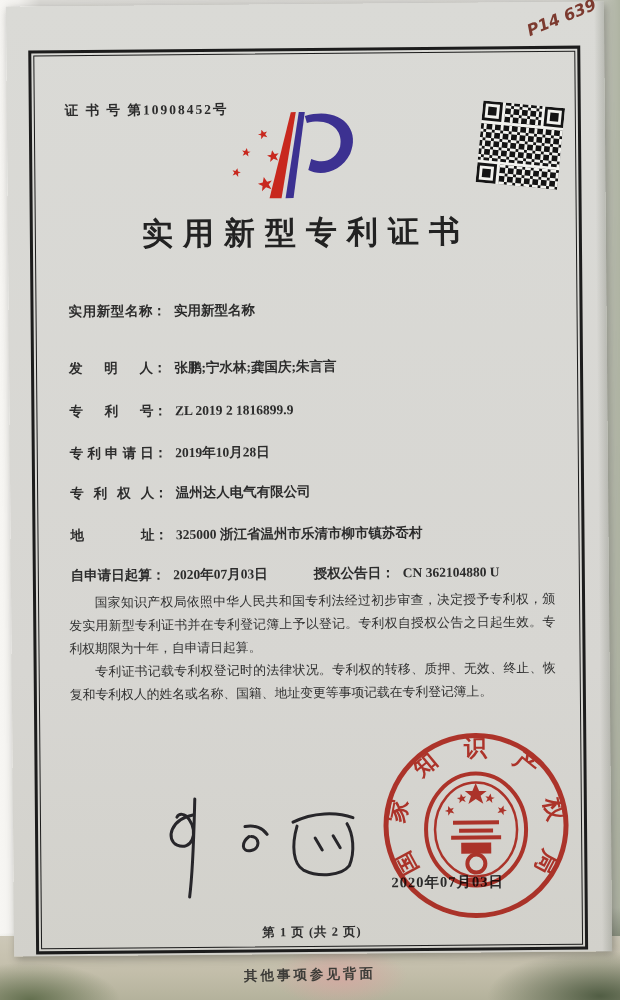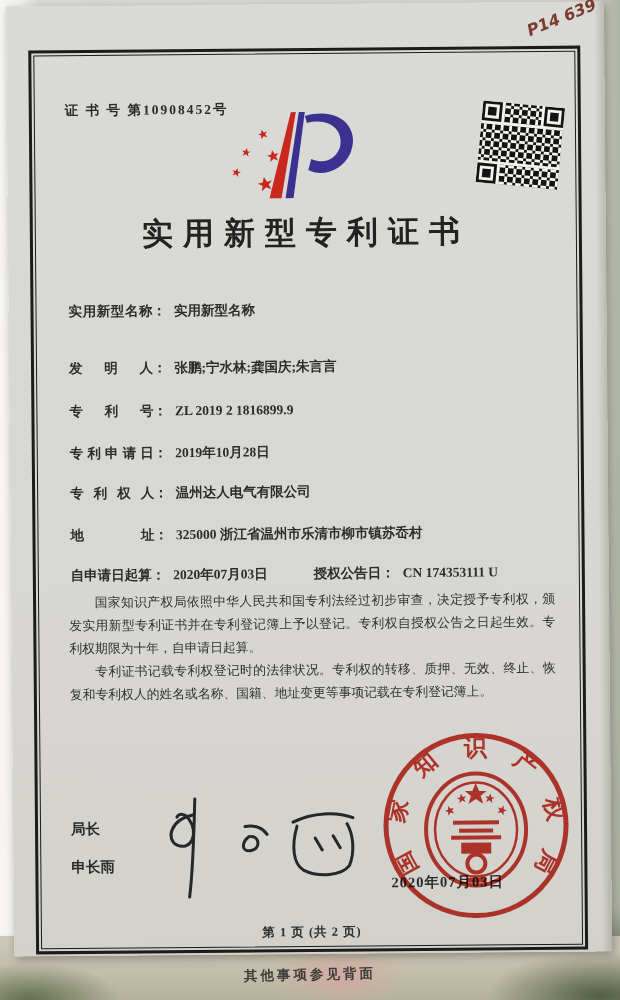--- a/index.html
+++ b/index.html
@@ -124,33 +124,29 @@
             <span class="flabel">专利申请日</span><span class="fsep">：</span><span class="fvalue">2019年10月28日</span>
           </div>
           <div class="frow" style="margin-bottom:24px">
             <span class="flabel">专利权人</span><span class="fsep">：</span><span class="fvalue">温州达人电气有限公司</span>
           </div>
           <div class="frow" style="margin-bottom:22px">
             <span class="flabel">地址</span><span class="fsep">：</span><span class="fvalue">325000 浙江省温州市乐清市柳市镇苏岙村</span>
           </div>
           <div class="frow grant">
             <span><span class="glabel">自申请日起算</span><span class="fsep">：</span><span>2020年07月03日</span></span>
-            <span><span class="glabel">授权公告日</span><span class="fsep">：</span><span>CN 174353111 U</span></span>
+            <span><span class="glabel">授权公告日</span><span class="fsep">：</span><span>CN 362104880 U</span></span>
           </div>
         </div>
 
         <div class="paras">
           <p>国家知识产权局依照中华人民共和国专利法经过初步审查，决定授予专利权，颁发实用新型专利证书并在专利登记簿上予以登记。专利权自授权公告之日起生效。专利权期限为十年，自申请日起算。</p>
           <p>专利证书记载专利权登记时的法律状况。专利权的转移、质押、无效、终止、恢复和专利权人的姓名或名称、国籍、地址变更等事项记载在专利登记簿上。</p>
         </div>
 
-        <div class="signoff">
-          <div>局长</div>
-          <div>申长雨</div>
-        </div>
 
         <div class="sig">
           <svg width="250" height="112" viewBox="0 0 250 112" fill="none" stroke="#27262a" stroke-width="3" stroke-linecap="round">
             <path d="M52,24 C30,28 24,48 36,54 C50,60 58,42 48,28 C44,22 38,22 36,26"></path>
             <path d="M54,8 C53,36 52,76 48,106"></path>
             <path d="M108,46 C100,52 100,62 110,60 C120,58 118,46 110,46"></path>
             <path d="M104,36 C114,34 122,38 126,44"></path>
             <path d="M152,32 C172,22 196,22 212,28"></path>
             <path d="M156,36 C150,56 152,74 162,80 C178,88 200,86 208,76 C214,62 212,44 206,34"></path>
             <path d="M174,48 L181,60"></path>

